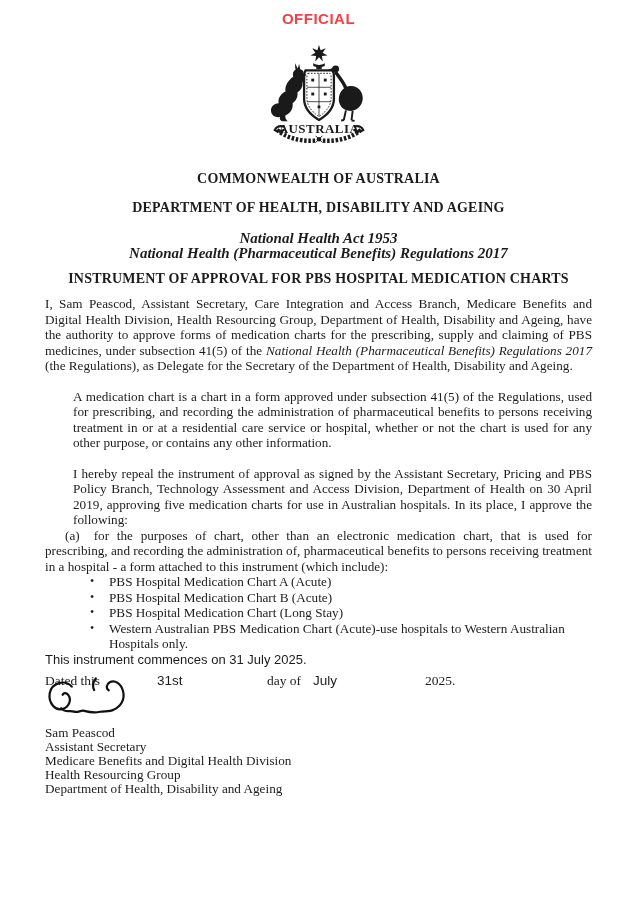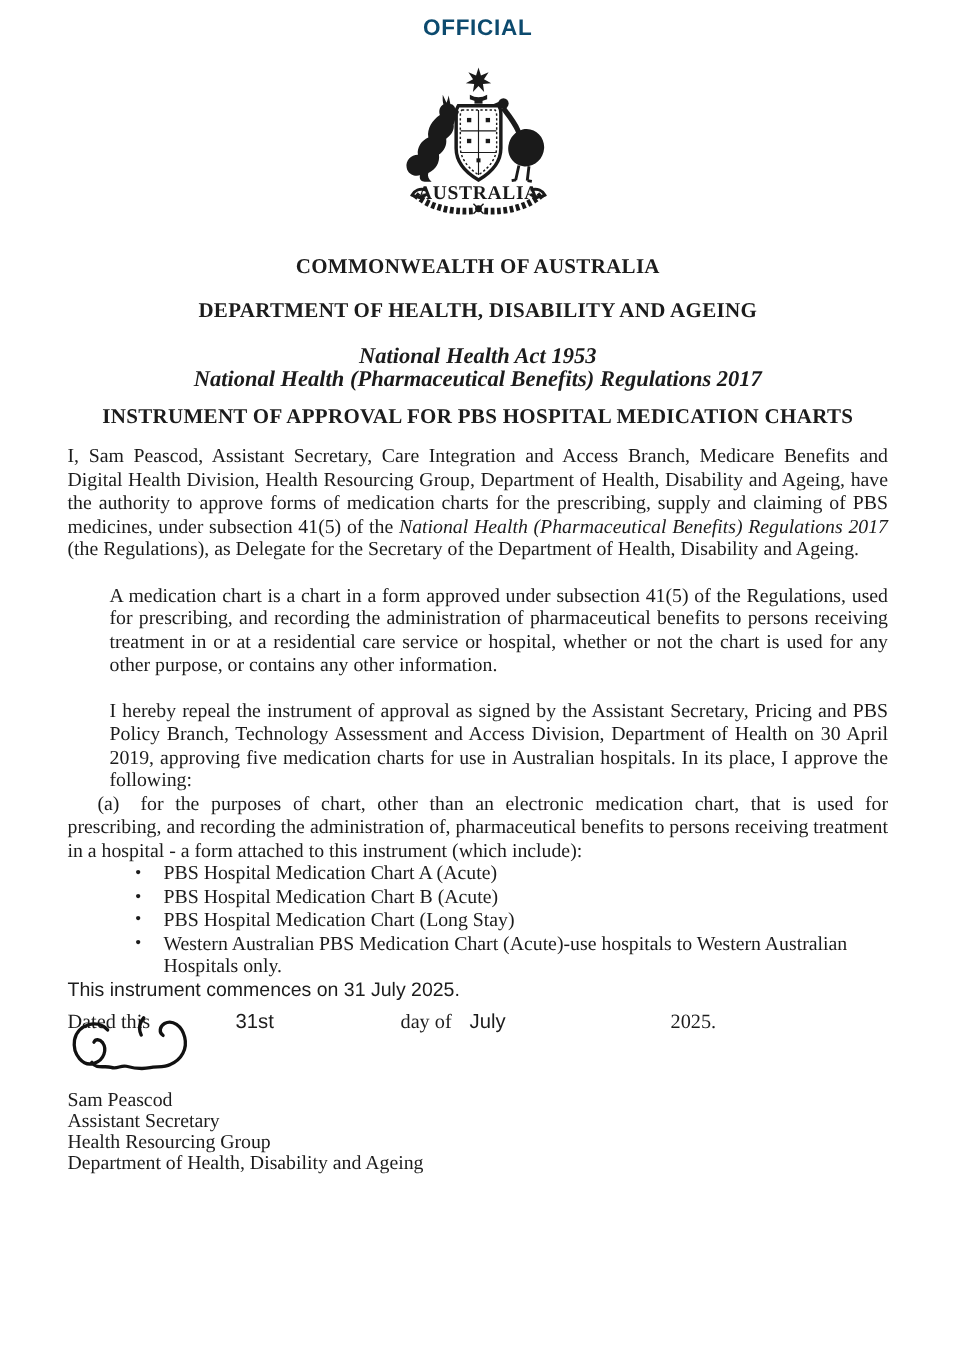--- a/index.html
+++ b/index.html
@@ -46,36 +46,36 @@
     margin-top:9px; margin-left:37px;
     font-family:"Liberation Sans", sans-serif;
     font-size:13px; text-align:left;
   }
   .dated-row { position:relative; height:22px; margin-top:6px; }
   .dated-row span { position:absolute; top:0; white-space:nowrap; font-size:13.5px; }
   .d-prefix { left:0; }
   .d-day    { left:112px; font-family:"Liberation Sans", sans-serif; font-size:14.5px; }
   .d-middle { left:222px; }
   .d-month  { left:268px; font-family:"Liberation Sans", sans-serif; font-size:14.5px; }
-  .d-year   { left:402px; }
+  .d-year   { left:380px; }
   .signature-svg { position:absolute; left:42px; top:677px; }
   .signatory {
     position:absolute; left:45px; top:726px;
     font-size:13.2px; line-height:13.9px; text-align:left;
   }
   .signatory div { white-space:nowrap; }
   .arms-black { fill:#1a1a1a; }
   .arms-stroke { fill:none; stroke:#1a1a1a; }
 </style>
 </head>
 <body>
 
 <div class="page">
 
-  <div class="classification" style="color:#0c4a6e">OFFICIAL</div>
+  <div class="classification" style="color:#ef4444">OFFICIAL</div>
 
   <div class="arms-wrap">
     <svg viewBox="0 0 120 104" width="118" height="100">
 
       <g>
         <polygon class="arms-black" points="60,1 61.7,6.5 67,4.4 63.8,9.1 68.8,12 63.1,12.4 63.9,18.1 60,13.9 56.1,18.1 57,12.4 51.2,12 56.2,9.1 53,4.4 58.3,6.5"></polygon>
         <path class="arms-black" d="M54,20 Q60,23.5 66,20 L66,23 Q60,26 54,23 Z"></path>
         <rect class="arms-black" x="57.2" y="23.5" width="5.6" height="2.6"></rect>
       </g>
 
@@ -179,17 +179,18 @@
          C65,35.3 70.5,36.2 74.5,34
          C82.5,30.5 86.5,23 84.5,15
          C82.5,7 76,2.5 70.5,5.5
          C67,7.5 66.5,12 69.5,13.8"></path>
     <path fill="none" stroke="#111" stroke-width="2.3" stroke-linecap="round" d="M56,1.5 C53,5.5 52.3,9.5 54.3,13.5"></path>
   </svg>
 
   <div class="signatory">
     <div>Sam Peascod</div>
     <div>Assistant Secretary</div>
+    <div>Medicare Benefits and Digital Health Division</div>
     <div>Health Resourcing Group</div>
     <div>Department of Health, Disability and Ageing</div>
   </div>
 
 </div>
 
 </body></html>

